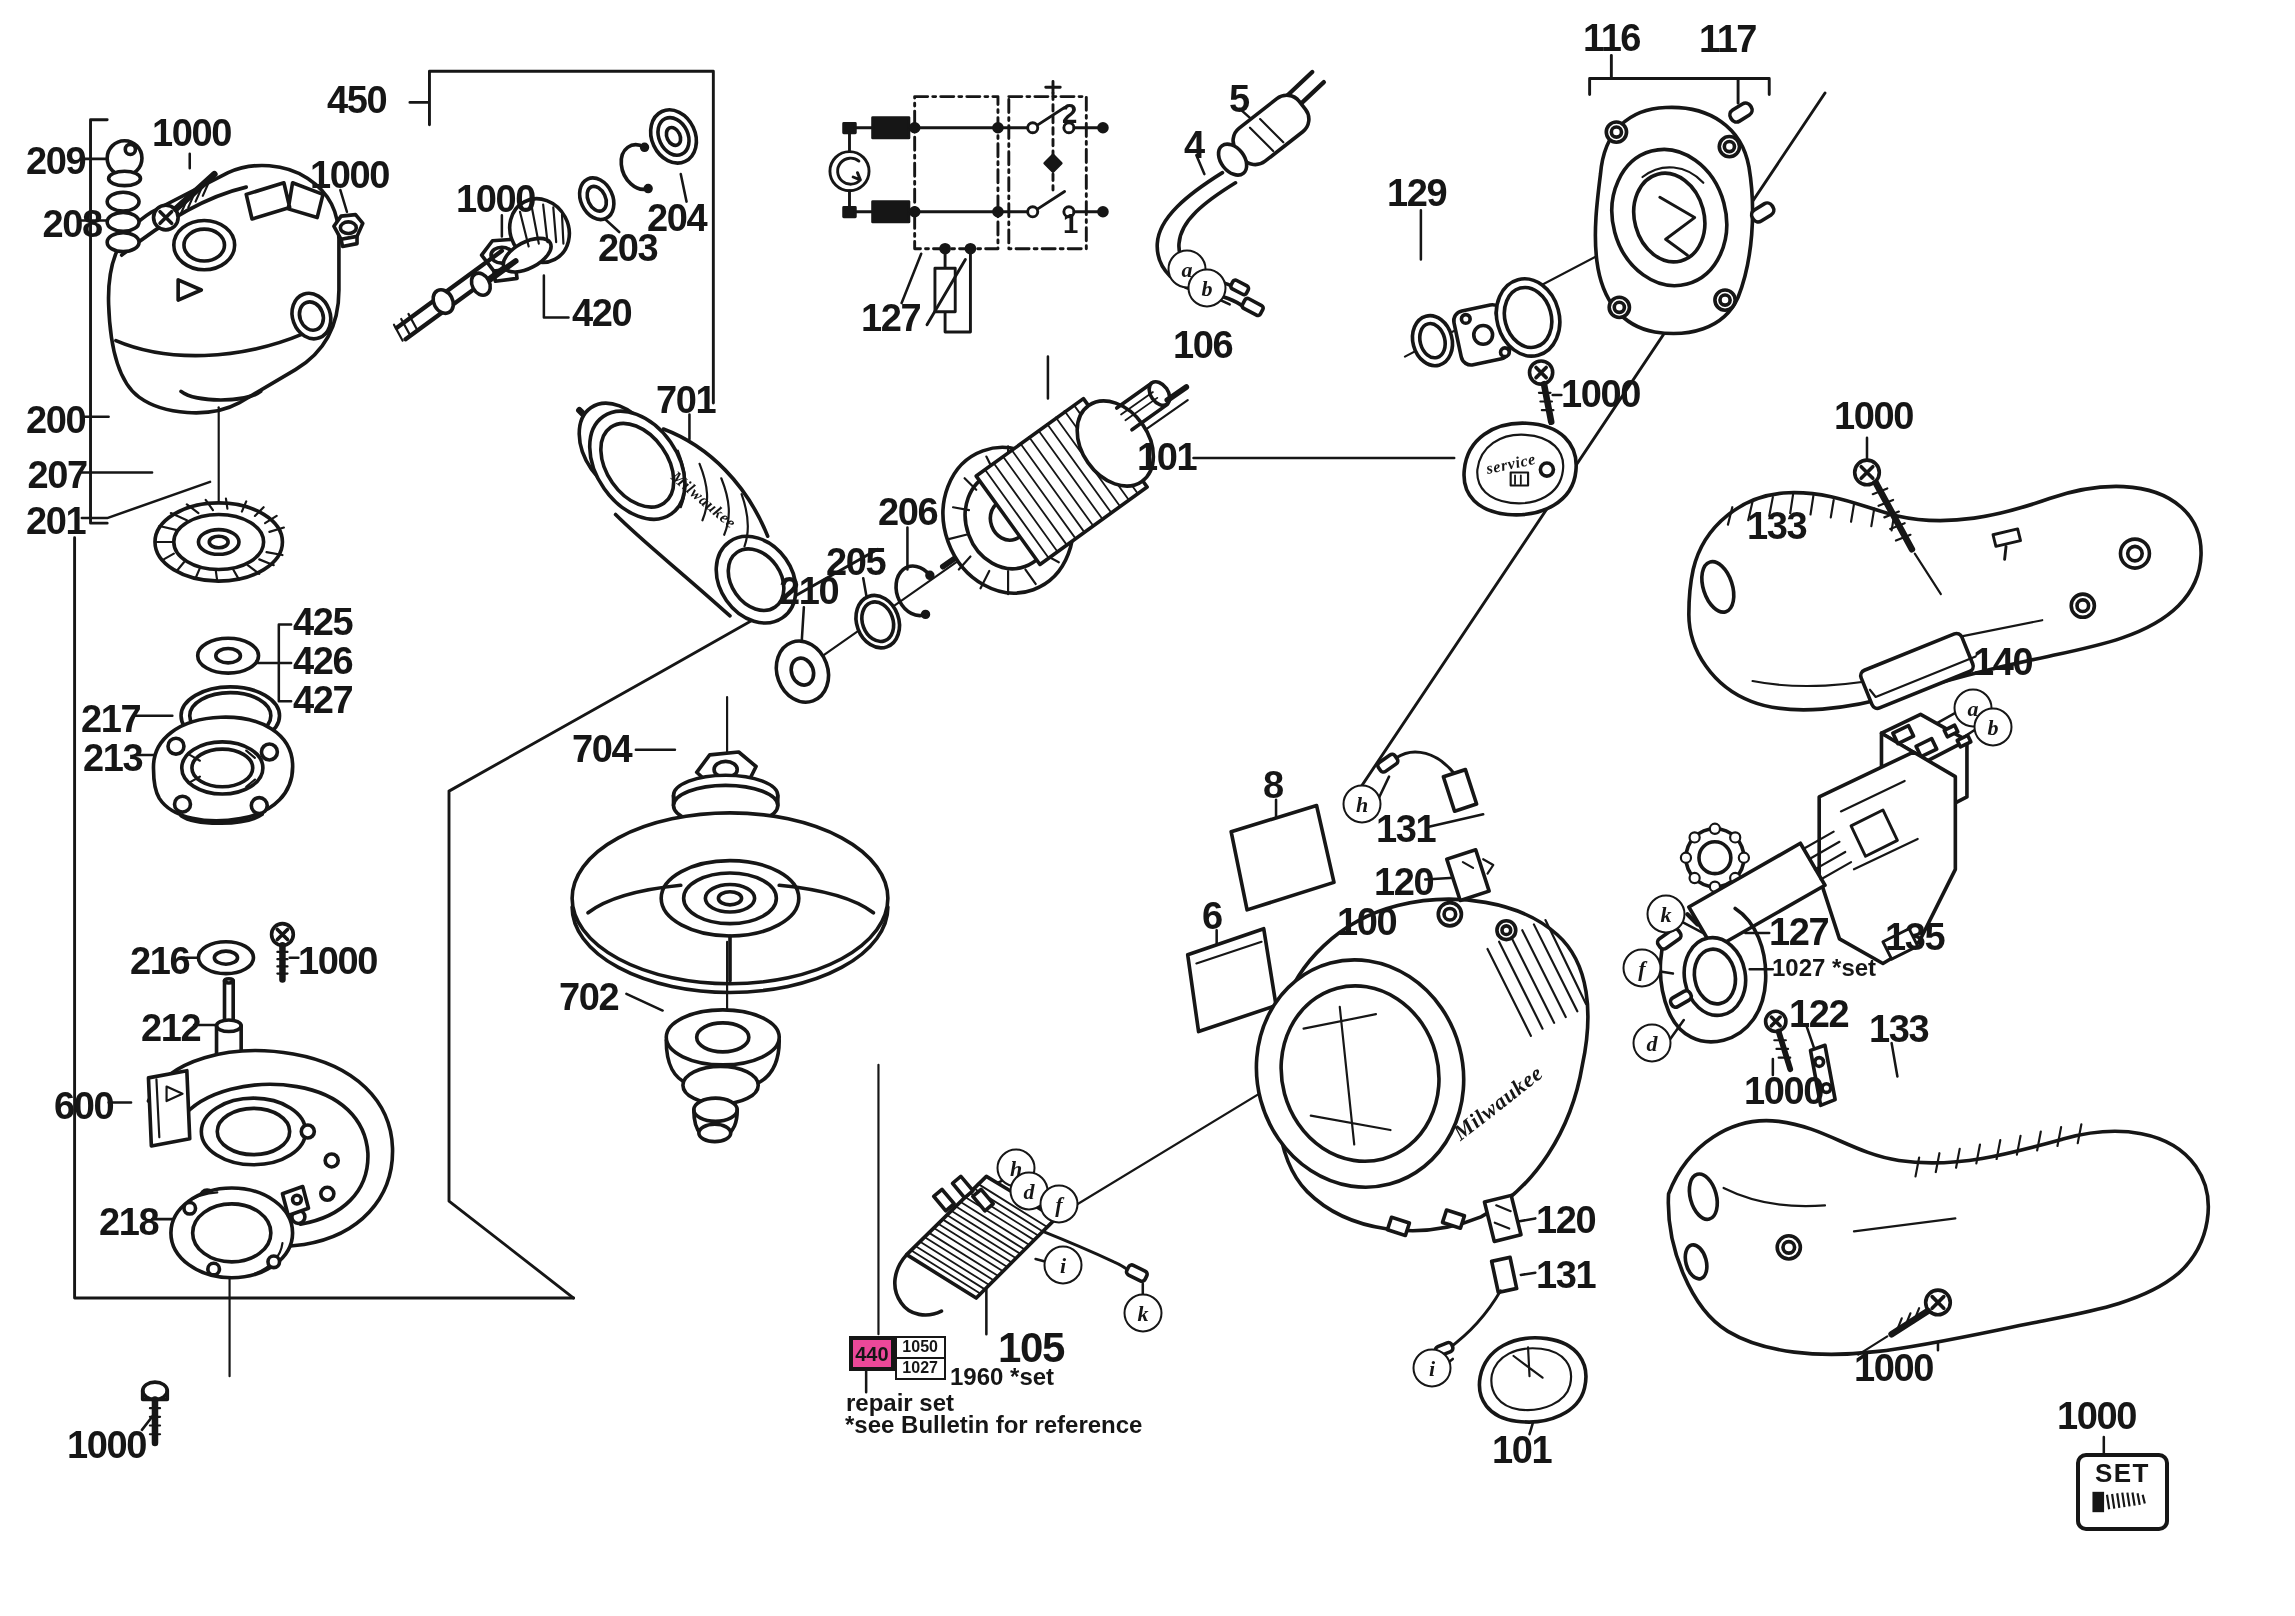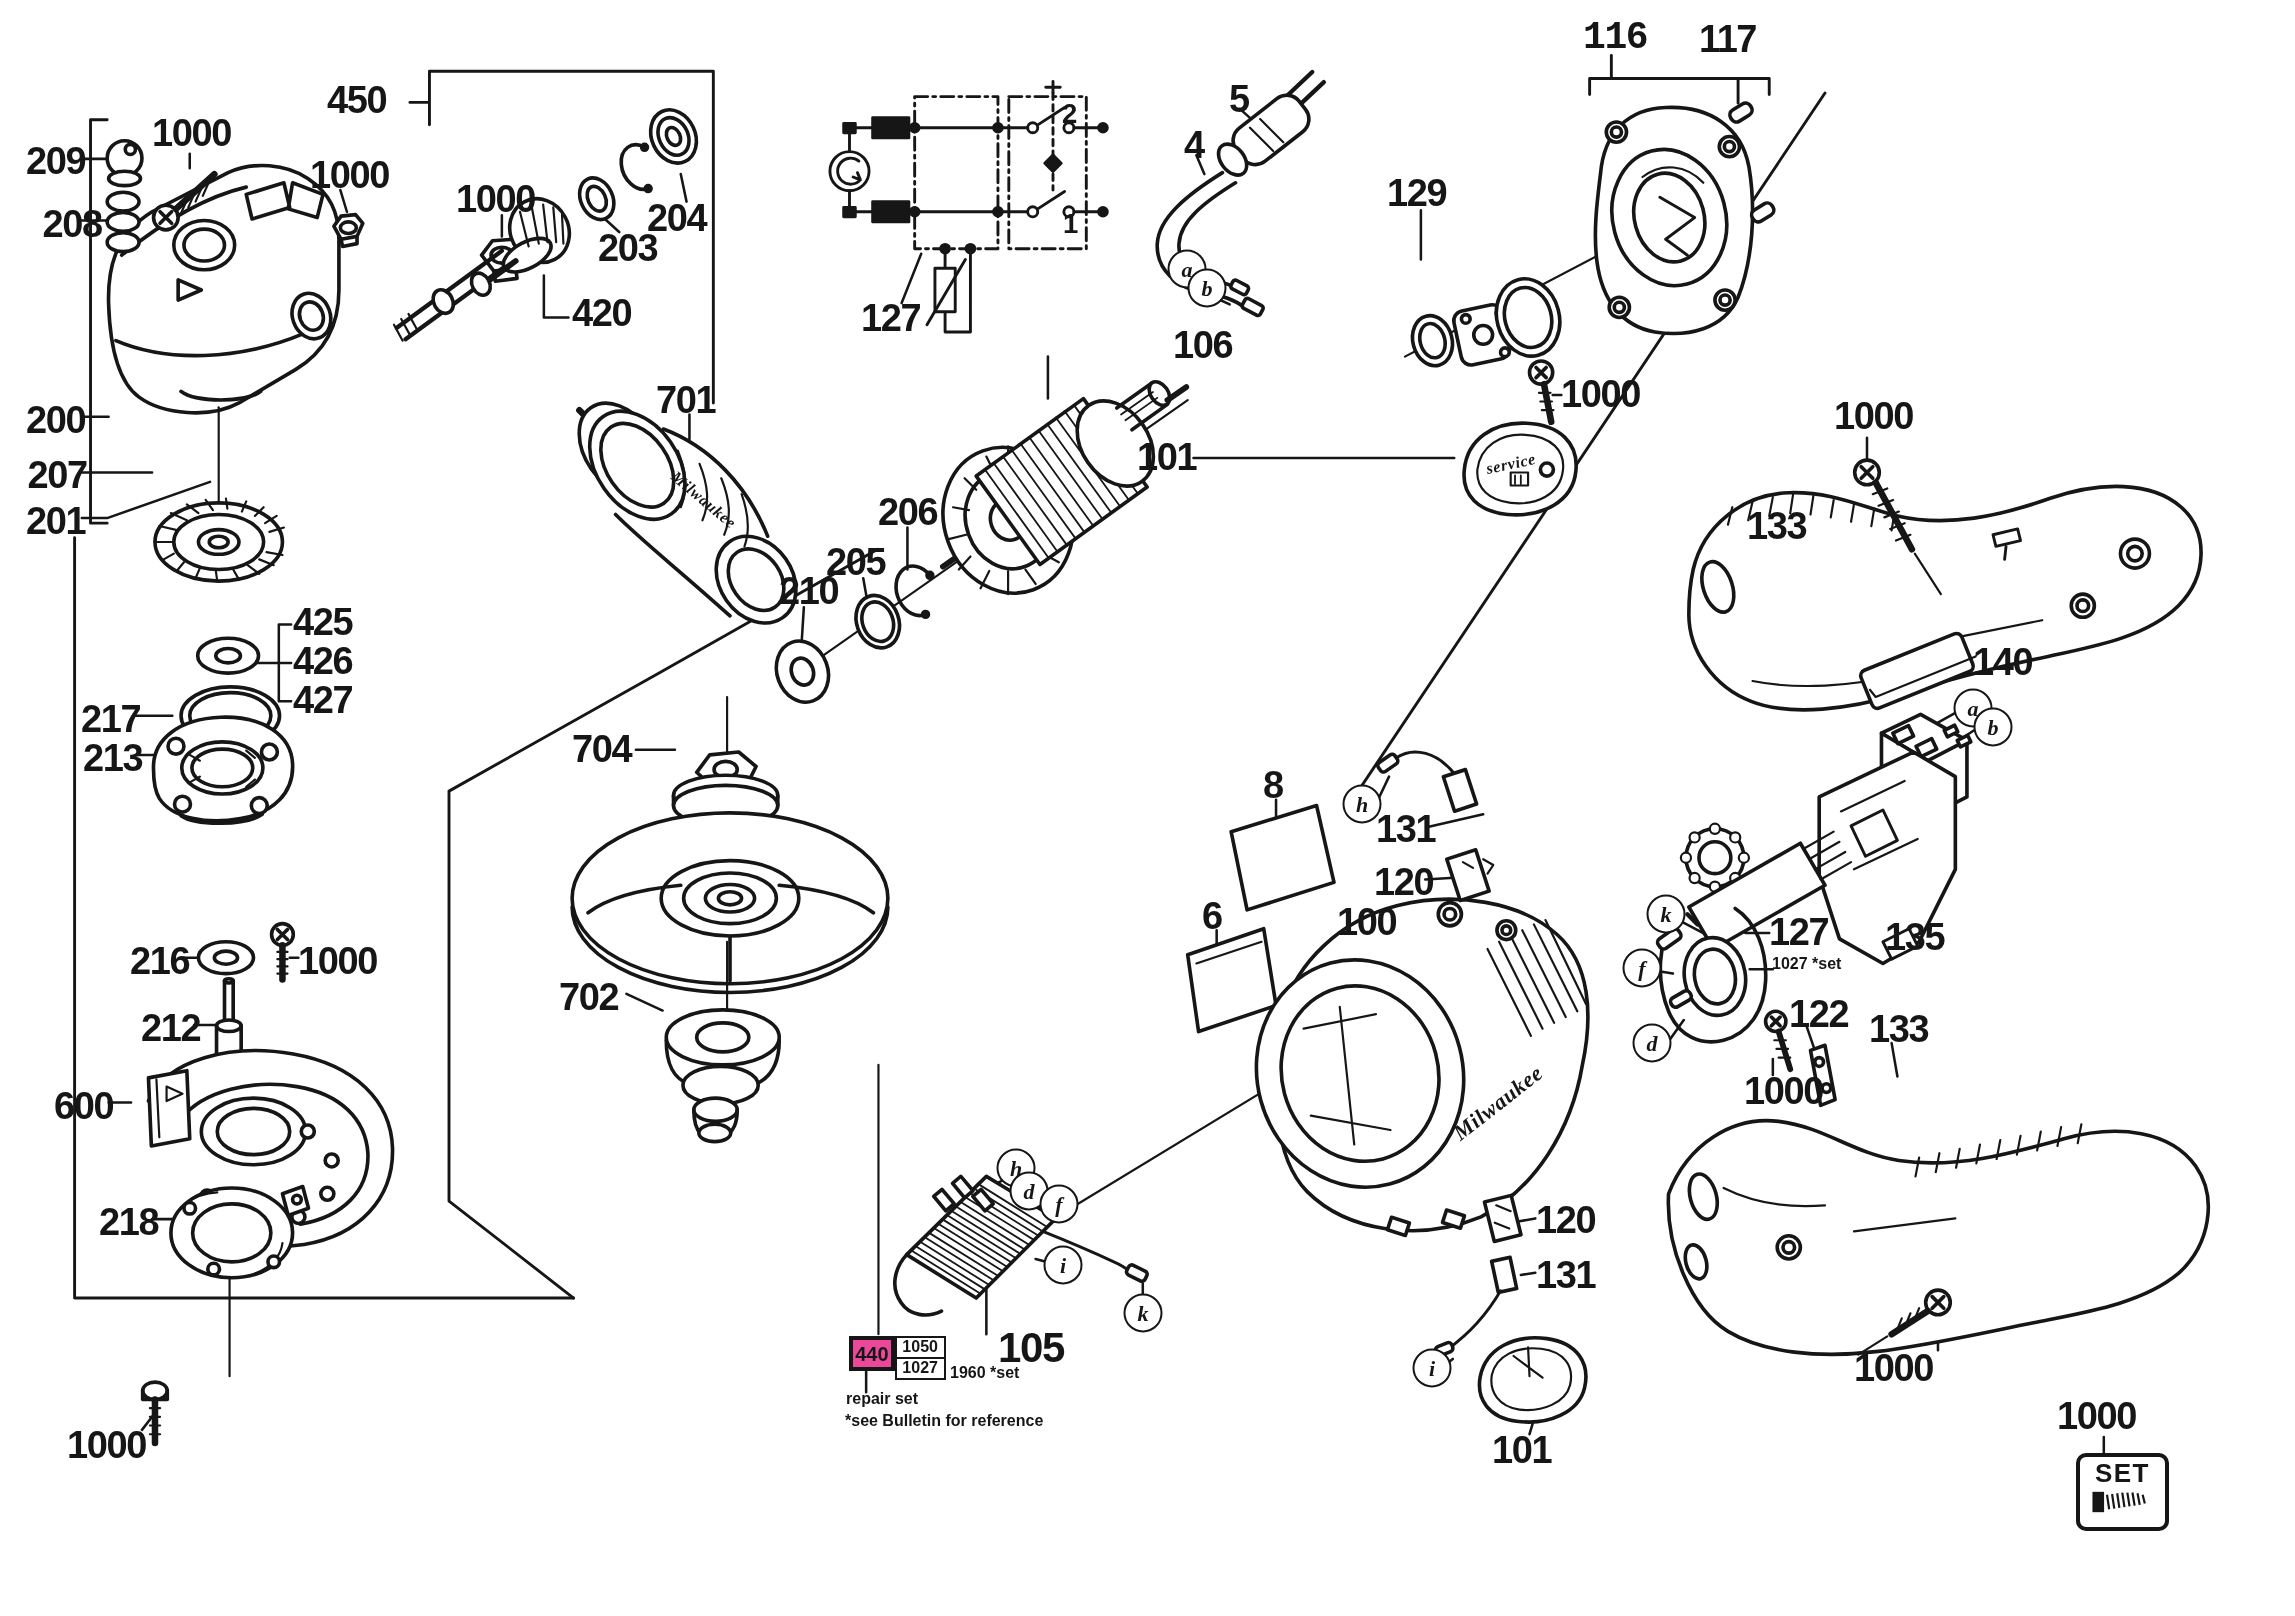--- a/index.html
+++ b/index.html
@@ -4,21 +4,21 @@
 <style>
   html,body{margin:0;padding:0;background:#fff;}
   .stage{position:relative;width:2295px;height:1617px;background:#fff;overflow:hidden;
          font-family:"Liberation Sans",sans-serif;color:#161616;}
   svg.art{position:absolute;left:0;top:0;}
   #callouts{position:absolute;left:0;top:0;width:100%;height:100%;}
   .lab{position:absolute;font:700 38px/1 "Liberation Sans",sans-serif;letter-spacing:-1.4px;
        color:#161616;white-space:nowrap;}
   .lab.big{font-size:42px;}
   .lab.mid{font-size:27.5px;letter-spacing:0;}
-  .lab.sm,.lab.sm2{font-size:16px;letter-spacing:0;}
+  .lab.sm,.lab.sm2{font-size:24px;letter-spacing:0;}
   .lab.logo{font:italic 700 22px "Liberation Serif",serif;letter-spacing:0.7px;}
   .lab.logo2{font:italic 700 16px "Liberation Serif",serif;letter-spacing:0.7px;}
   .lab.svc{font:italic 700 16px "Liberation Serif",serif;letter-spacing:0.7px;}
   .lab.circ{width:35px;height:35px;border:2.9px solid #161616;border-radius:50%;
        display:flex;align-items:center;justify-content:center;
        font:italic 700 22px/1 "Liberation Serif",serif;letter-spacing:0;
        transform:translate(-50%,-50%);background:#fff;}
   .rsbox{position:absolute;left:849px;top:1336px;display:flex;align-items:flex-start;}
   .rs-l{border:4.3px solid #161616;font:700 20px/1 "Liberation Sans",sans-serif;
         padding:3.6px 2.2px;background:#ec4899;}
@@ -578,21 +578,21 @@
       <span class="lab mid" style="left: 1063px; top: 210px;">1</span>
       <span class="lab num" style="left: 1229px; top: 80px;">5</span>
       <span class="lab num" style="left: 1184px; top: 126px;">4</span>
       <span class="lab num" style="left: 1173px; top: 326px;">106</span>
       <span class="lab num" style="left: 878px; top: 493px;">206</span>
       <span class="lab num" style="left: 826px; top: 543px;">205</span>
       <span class="lab num" style="left: 779px; top: 572px;">210</span>
       <span class="lab num" style="left: 1137px; top: 438px;">101</span>
       <span class="lab num" style="left: 1561px; top: 375px;">1000</span>
       <span class="lab num" style="left: 1387px; top: 174px;">129</span>
-      <span class="lab num" style="left: 1583px; top: 19px; font-family: Liberation Mono, monospace;">116</span>
+      <span class="lab num" style="left: 1583px; top: 19px;">116</span>
       <span class="lab num" style="left: 1699px; top: 20px;">117</span>
       <span class="lab num" style="left: 1834px; top: 397px;">1000</span>
       <span class="lab num" style="left: 1747px; top: 507px;">133</span>
       <span class="lab num" style="left: 1973px; top: 643px;">140</span>
       <span class="lab num" style="left: 1885px; top: 918px;">135</span>
       <span class="lab num" style="left: 1769px; top: 913px;">127</span>
       <span class="lab sm" style="left: 1772px; top: 956px;">1027 *set</span>
       <span class="lab num" style="left: 1789px; top: 995px;">122</span>
       <span class="lab num" style="left: 1744px; top: 1072px;">1000</span>
       <span class="lab num" style="left: 1869px; top: 1010px;">133</span>

